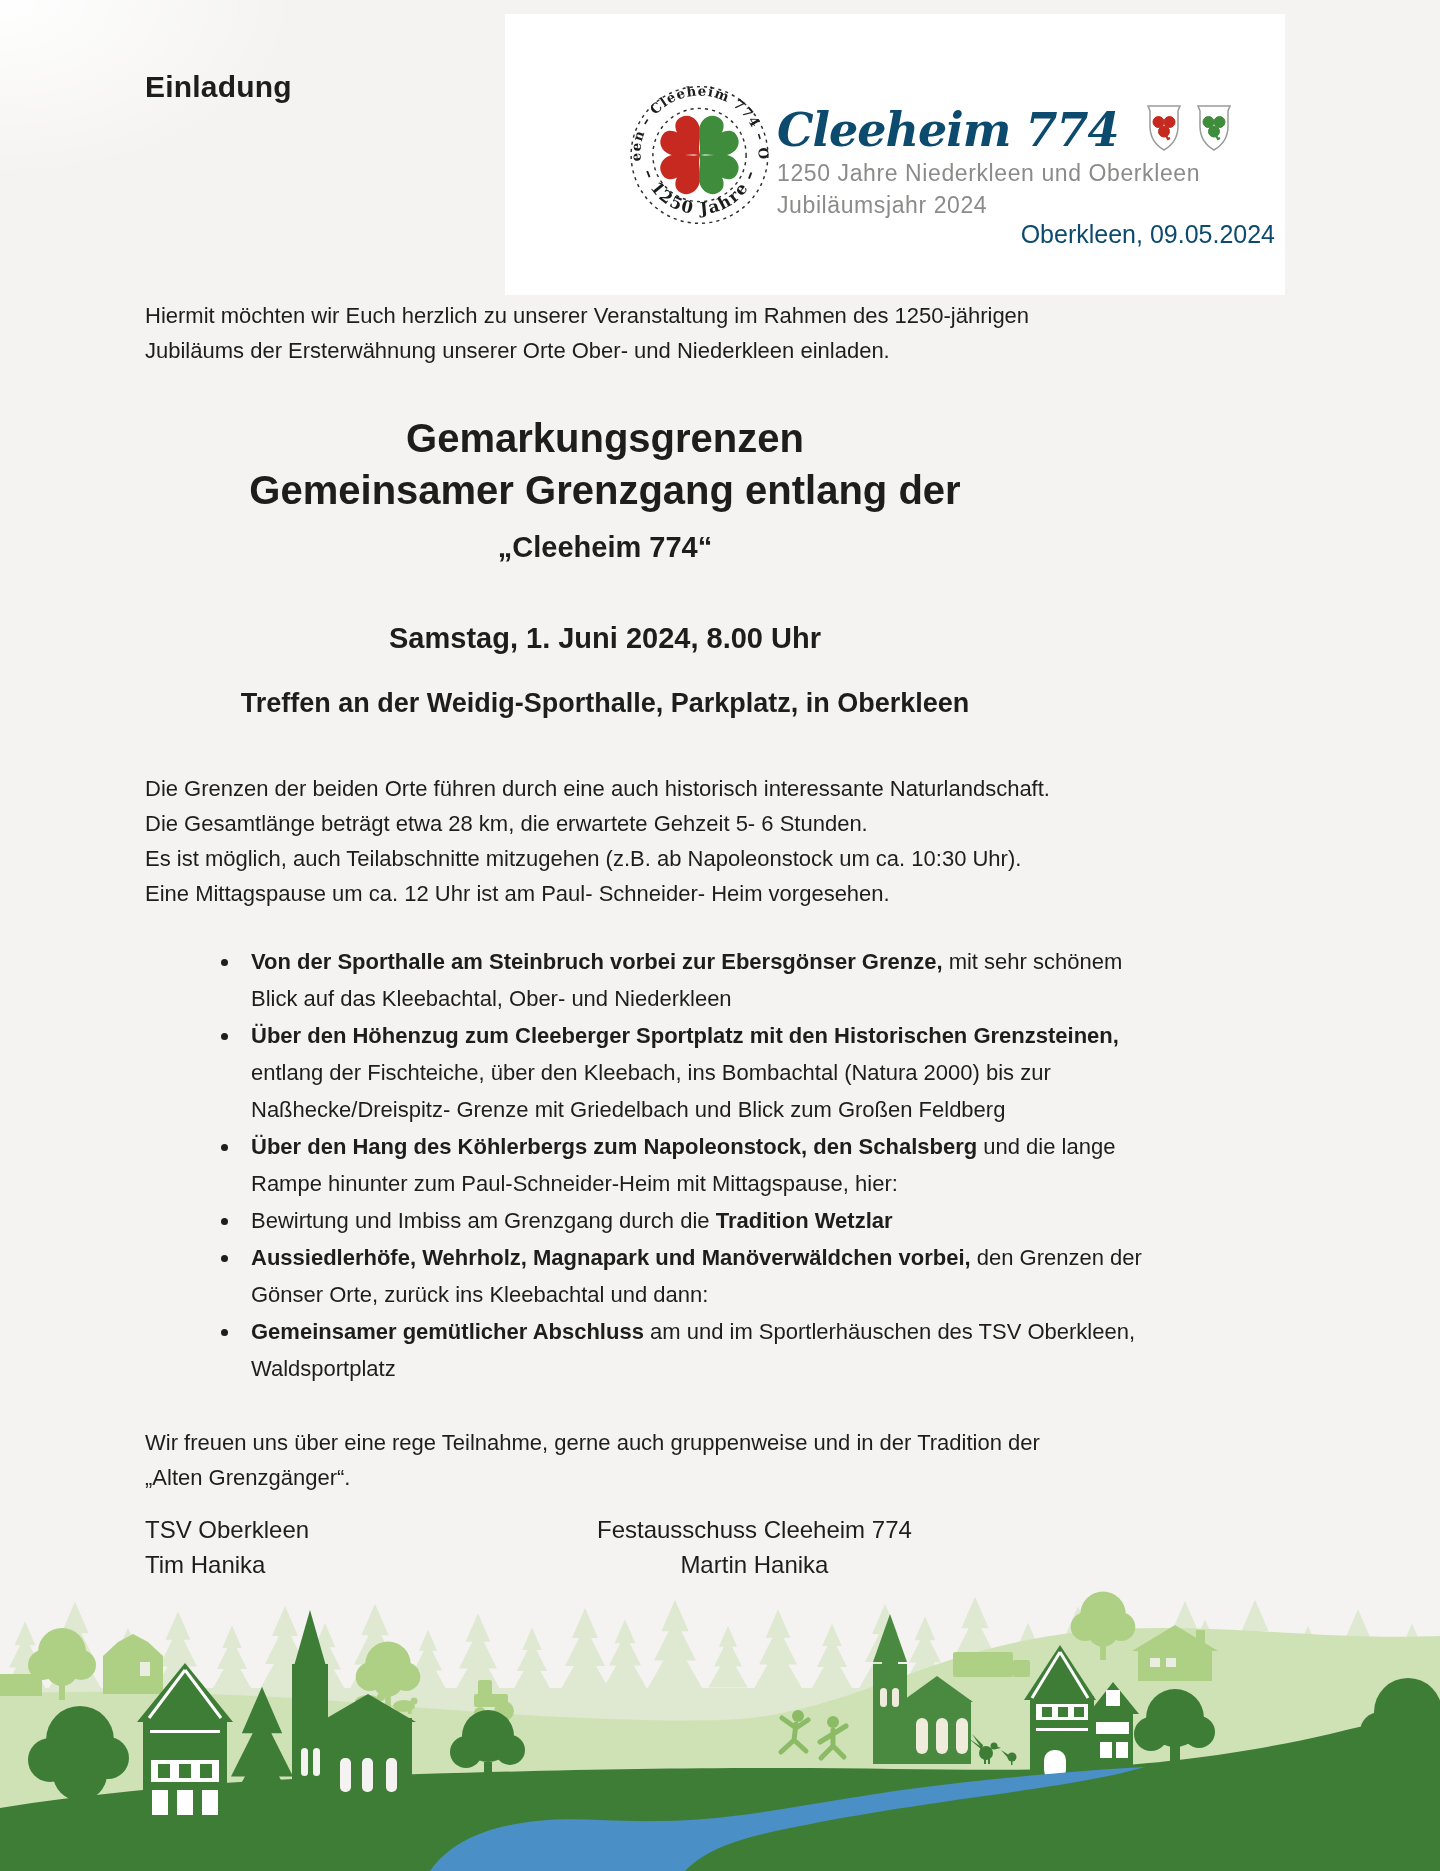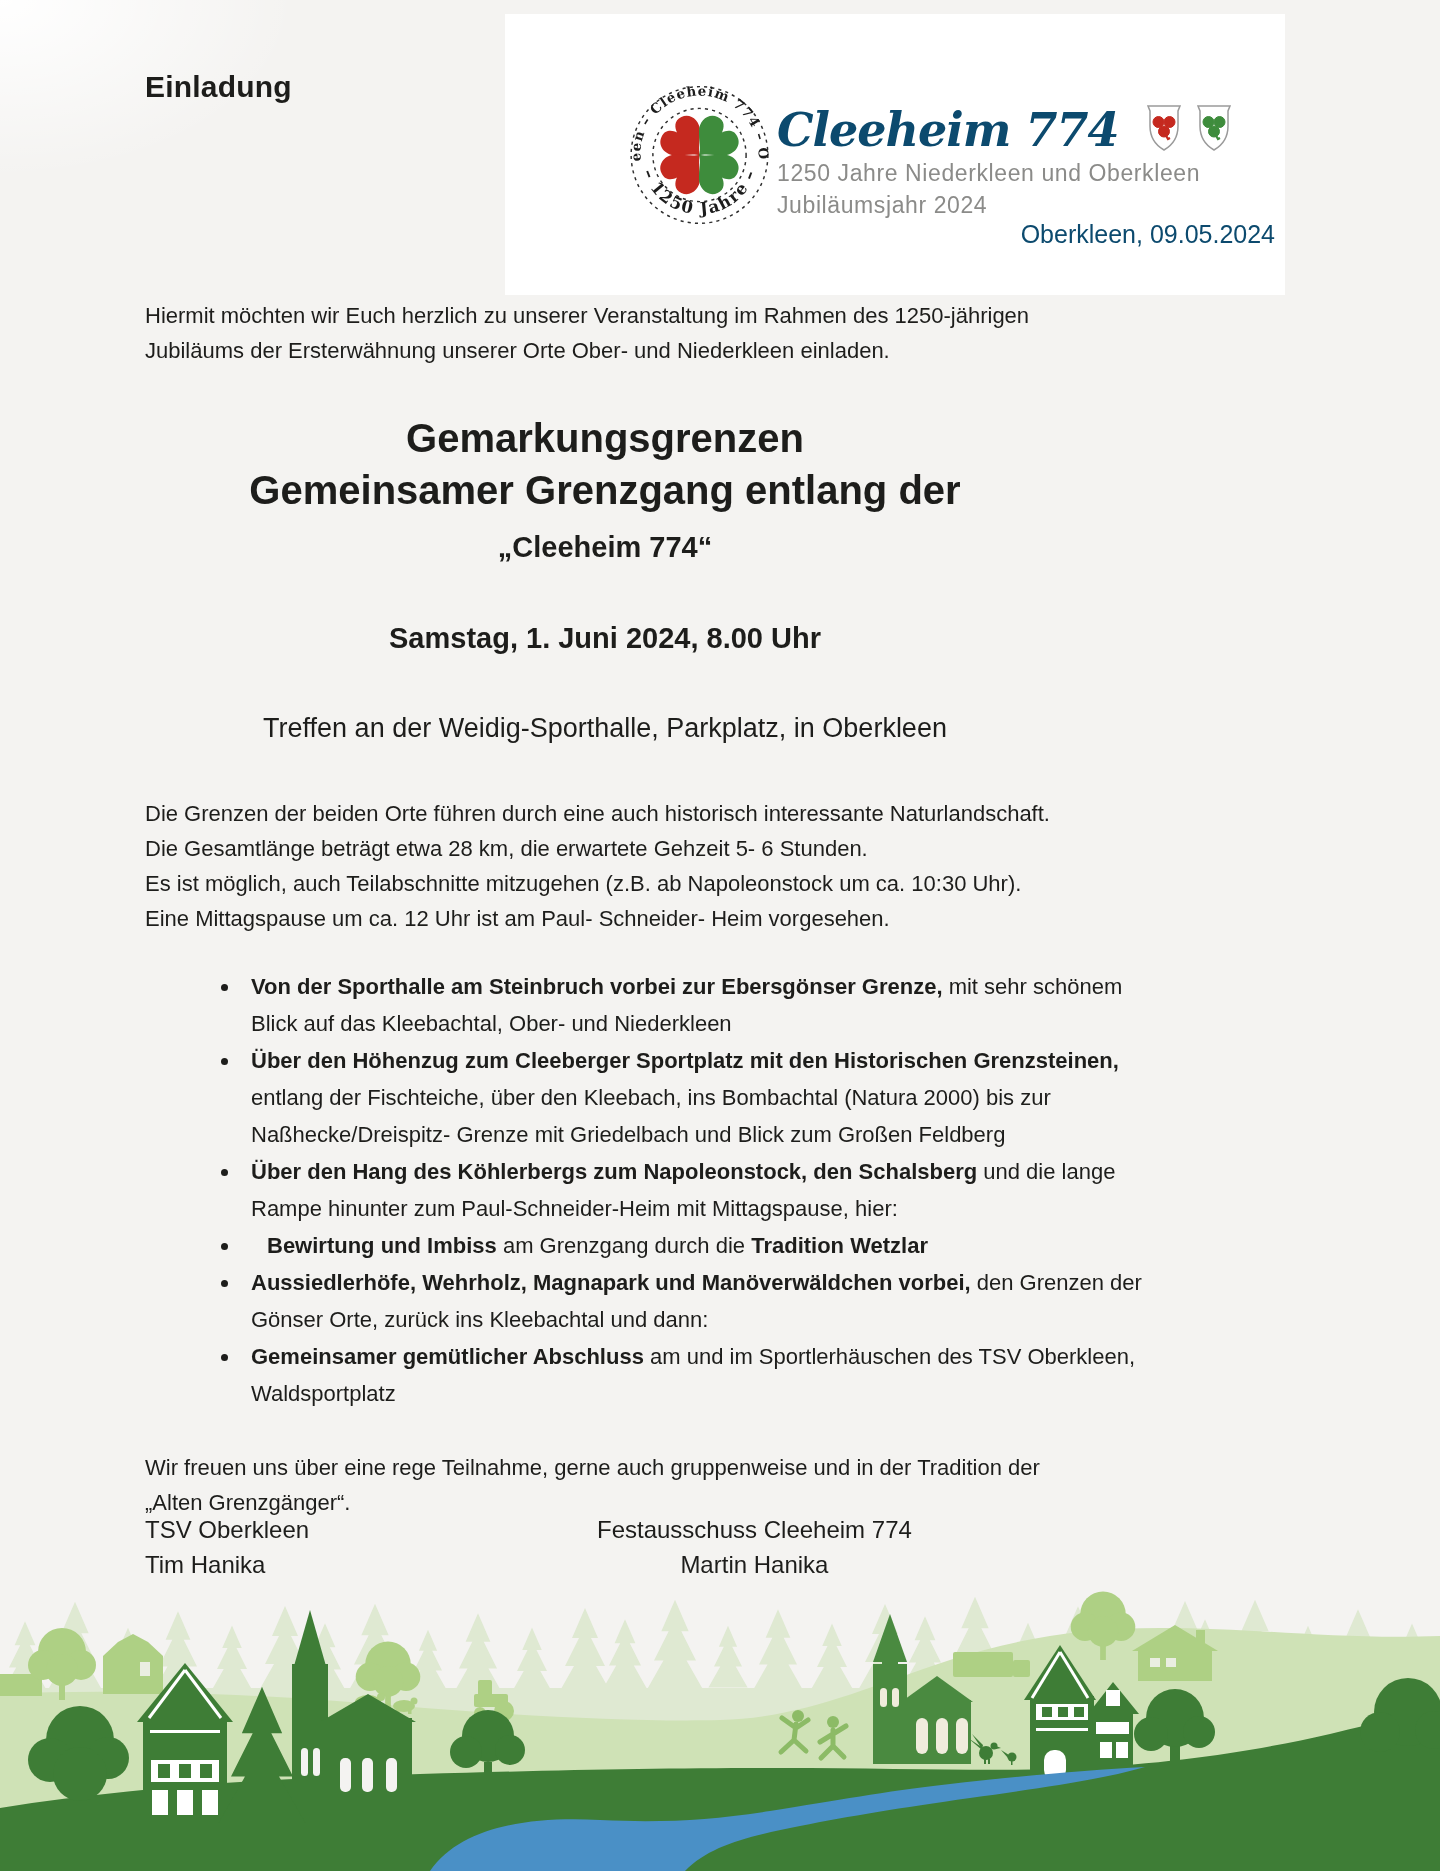--- a/index.html
+++ b/index.html
@@ -23,21 +23,21 @@
   .logo-sub{font-size:23px;line-height:29px;color:var(--muted,#8b8b89);letter-spacing:.6px;margin-top:3px;}
   .shields{position:absolute;left:640px;top:88px;}
   .dateline{position:absolute;right:10px;top:206px;font-size:25px;color:#0c4a6e;}
   
   .content{position:absolute;left:145px;top:298px;width:980px;z-index:2;}
   .line{font-size:22px;line-height:35px;white-space:nowrap;}
   .headings{width:920px;text-align:center;}
   .h-title{margin-top:44px;font-size:40px;line-height:52px;font-weight:700;}
   .h-quote{margin-top:14px;font-size:29px;line-height:34px;font-weight:700;}
   .h-date{margin-top:56px;font-size:29px;line-height:36px;font-weight:700;}
-  .h-meet{margin-top:55px;font-size:27px;line-height:34px;font-weight:400;}
+  .h-meet{margin-top:30px;font-size:27px;line-height:34px;font-weight:700;}
   .details{margin-top:51px;}
   ul.route{margin:32px 0 0 0;padding:0 0 0 96px;}
   ul.route li{font-size:22px;line-height:37px;width:900px;padding-left:10px;}
   .closing{margin-top:38px;}
   
   .sig{position:absolute;top:1512px;font-size:24px;line-height:35px;z-index:2;}
   .sig-left{left:145px;}
   .sig-right{left:573px;text-align:center;margin-left:24px;}
   
   .landscape{position:absolute;left:0;bottom:0;width:1440px;height:301px;z-index:1;}
@@ -124,21 +124,21 @@
     <div class="line">Die Grenzen der beiden Orte führen durch eine auch historisch interessante Naturlandschaft.</div>
     <div class="line">Die Gesamtlänge beträgt etwa 28 km, die erwartete Gehzeit 5- 6 Stunden.</div>
     <div class="line">Es ist möglich, auch Teilabschnitte mitzugehen (z.B. ab Napoleonstock um ca. 10:30 Uhr).</div>
     <div class="line">Eine Mittagspause um ca. 12 Uhr ist am Paul- Schneider- Heim vorgesehen.</div>
   </div>
 
   <ul class="route">
     <li><span style="font-weight: 700;">Von der Sporthalle am Steinbruch vorbei zur Ebersgönser Grenze,</span><span> mit sehr schönem Blick auf das Kleebachtal, Ober- und Niederkleen</span></li>
     <li><span style="font-weight: 700;">Über den Höhenzug zum Cleeberger Sportplatz mit den Historischen Grenzsteinen,</span><span> entlang der Fischteiche, über den Kleebach, ins Bombachtal (Natura 2000) bis zur Naßhecke/Dreispitz- Grenze mit Griedelbach und Blick zum Großen Feldberg</span></li>
     <li><span style="font-weight: 700;">Über den Hang des Köhlerbergs zum Napoleonstock, den Schalsberg</span><span> und die lange Rampe hinunter zum Paul-Schneider-Heim mit Mittagspause, hier:</span></li>
-    <li><span style="font-weight: 700; margin-left: 16px;">Bewirtung und Imbiss</span><span> am Grenzgang durch die </span><span style="font-weight: 700;">Tradition Wetzlar</span></li>
+    <li><span style="font-weight: 400;">Bewirtung und Imbiss</span><span> am Grenzgang durch die </span><span style="font-weight: 700;">Tradition Wetzlar</span></li>
     <li><span style="font-weight: 700;">Aussiedlerhöfe, Wehrholz, Magnapark und Manöverwäldchen vorbei,</span><span> den Grenzen der Gönser Orte, zurück ins Kleebachtal und dann:</span></li>
     <li><span style="font-weight: 700;">Gemeinsamer gemütlicher Abschluss</span><span> am und im Sportlerhäuschen des TSV Oberkleen, Waldsportplatz</span></li>
   </ul>
 
   <div class="closing">
     <div class="line">Wir freuen uns über eine rege Teilnahme, gerne auch gruppenweise und in der Tradition der</div>
     <div class="line">„Alten Grenzgänger“.</div>
   </div>
 </div>
 

